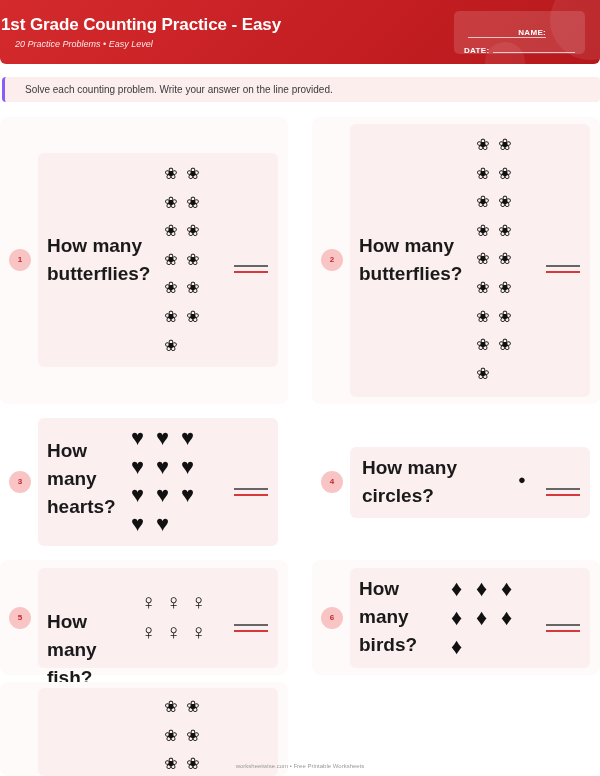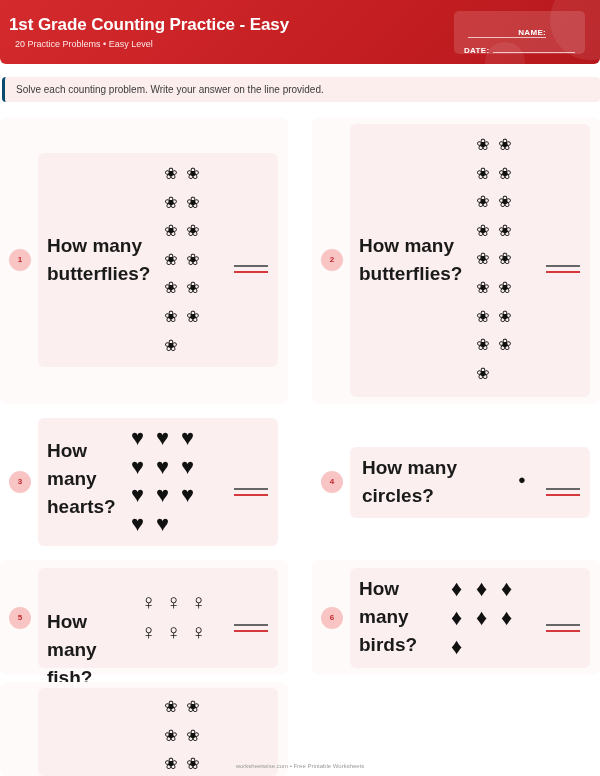--- a/index.html
+++ b/index.html
@@ -6,35 +6,35 @@
   html, body { width: 600px; height: 776px; overflow: hidden; background: #ffffff; }
   body { font-family: "Liberation Sans", sans-serif; color: #1a1a1a; position: relative; }
 
   .header {
     position: absolute; left: 0; top: 0; width: 600px; height: 64px;
     background: linear-gradient(135deg, #d42a2d 0%, #c41e22 60%, #b5191d 100%);
     border-radius: 0 0 6px 6px; overflow: hidden;
   }
   .header .deco1 { position: absolute; right: -30px; top: -20px; width: 80px; height: 80px; border-radius: 50%; background: rgba(255,255,255,0.08); }
   .header .deco2 { position: absolute; right: 75px; top: 42px; width: 40px; height: 40px; border-radius: 50%; background: rgba(255,255,255,0.08); }
-  .header-title { position: absolute; left: 9px; top: 15px; font-size: 17px; font-weight: bold; color: #fff; letter-spacing: -0.1px; }
-  .header-sub { position: absolute; left: 15px; top: 39px; font-size: 9px; color: #fde6e6; }
+  .header-title { position: absolute; left: 1px; top: 15px; font-size: 17px; font-weight: bold; color: #fff; letter-spacing: -0.1px; }
+  .header-sub { position: absolute; left: 15px; top: 39px; font-size: 9px; color: #fde6e6; font-style: italic; }
   .namebox {
     position: absolute; left: 454px; top: 11px; width: 131px; height: 43px;
     background: rgba(255,255,255,0.14); border-radius: 5px;
   }
   .nb-row { position: absolute; left: 10px; display: flex; align-items: flex-end; font-size: 8px; font-weight: bold; color: #fff; letter-spacing: 0.3px; }
   .nb-row .line { display: inline-block; height: 1px; background: rgba(255,255,255,0.7); margin-left: 4px; margin-bottom: 2px; }
   .nb-name { top: 17px; flex-direction: column; }
   .nb-date { top: 35px; justify-content: flex-end; }
 
   .instructions {
     position: absolute; left: 2px; top: 77px; width: 598px; height: 25px;
-    background: #fdeeee; border-left: 3px solid #0c4a6e; border-radius: 4px;
-    font-size: 10px; color: #3a3a3a; padding: 7px 0 0 11px;
+    background: #fdeeee; border-left: 3px solid #8b5cf6; border-radius: 4px;
+    font-size: 10px; color: #3a3a3a; padding: 7px 0 0 20px;
   }
 
   .outer { position: absolute; background: #fffafa; border-radius: 8px; }
   .inner { position: absolute; background: #fcefef; border-radius: 6px; }
   .badge {
     position: absolute; width: 22px; height: 22px; border-radius: 50%;
     background: #f9c4c4; color: #c0282c; font-size: 8px; font-weight: bold;
     text-align: center; line-height: 22px;
   }
   .question { position: absolute; font-size: 19px; font-weight: bold; color: #1a1a1a; line-height: 28px; }

